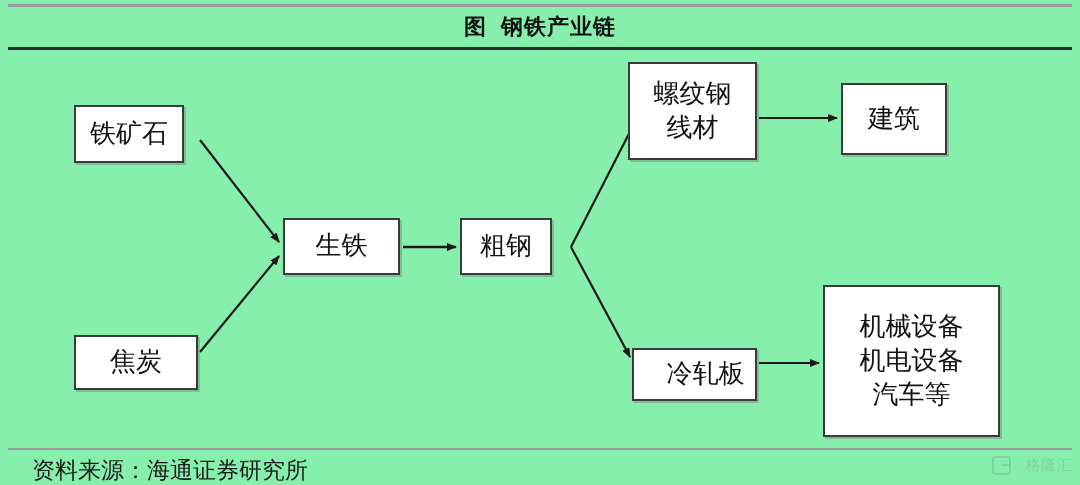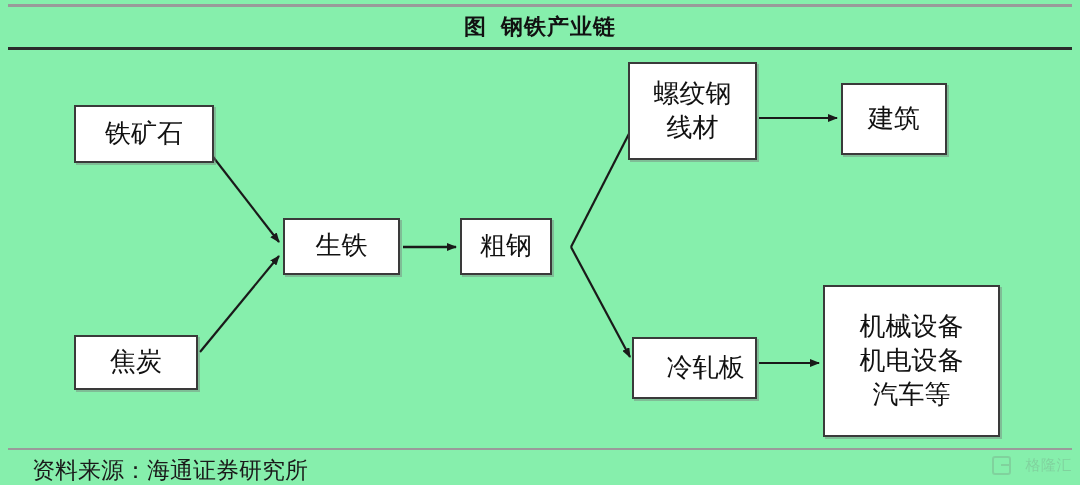--- a/index.html
+++ b/index.html
@@ -112,27 +112,27 @@
     align-items: center;
     justify-content: center;
     text-align: center;
     color: #111111;
     font-size: 26px;
     line-height: 1.32;
     box-shadow: 2px 2px 0 rgba(120,120,120,0.42);
   }
   .node .lines { white-space: pre-line; }
 
-  #node-iron-ore    { left: 74px;  top: 105px; width: 140px; height: 58px; }
+  #node-iron-ore    { left: 74px;  top: 105px; width: 110px; height: 58px; }
   #node-coke        { left: 74px;  top: 335px; width: 124px; height: 55px; }
   #node-pig-iron    { left: 283px; top: 218px; width: 117px; height: 57px; }
   #node-crude-steel { left: 460px; top: 218px; width: 92px; height: 57px; }
   #node-rebar       { left: 628px; top: 62px;  width: 129px; height: 98px; }
   #node-construction{ left: 841px; top: 83px;  width: 106px; height: 72px; }
-  #node-cold-rolled { left: 632px; top: 337px; width: 125px; height: 62px; padding-left: 22px; }
+  #node-cold-rolled { left: 632px; top: 348px; width: 125px; height: 53px; padding-left: 22px; }
   #node-machinery   { left: 823px; top: 285px; width: 177px; height: 152px; justify-content: center; }
 
   
   #arrows {
     position: absolute;
     left: 0;
     top: 0;
     width: 1080px;
     height: 485px;
     pointer-events: none;

